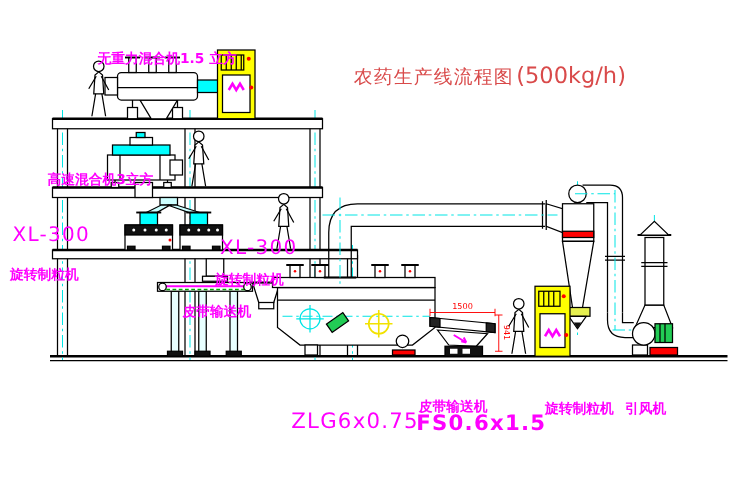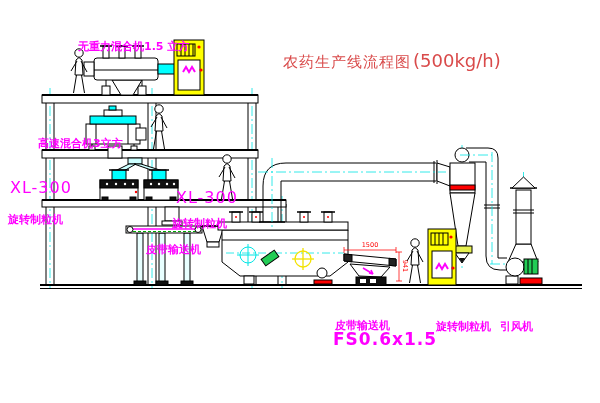--- a/index.html
+++ b/index.html
@@ -305,20 +305,21 @@
 <div class="lbl fs11" style="left:38px;top:110px;">高速混合机3立方</div>
 
 <div class="lbl model fs20" style="left:10px;top:152px;">XL-300</div>
 <div class="lbl fs11" style="left:8px;top:186px;">旋转制粒机</div>
 
 <div class="lbl model fs20" style="left:176px;top:162px;">XL-300</div>
 <div class="lbl fs11" style="left:172px;top:190px;">旋转制粒机</div>
 
 <div class="lbl fs11" style="left:146px;top:216px;">皮带输送机</div>
 
+<div class="lbl model fs17" style="left:233px;top:301px;">ZLG6x0.75</div>
 
 <div class="lbl fs11" style="left:335px;top:292px;">皮带输送机</div>
 <div class="lbl model fs17" style="left:333px;top:303px;font-weight:bold;">FS0.6x1.5</div>
 
 <div class="lbl fs11" style="left:436px;top:293px;">旋转制粒机</div>
 <div class="lbl fs11" style="left:500px;top:293px;">引风机</div>
 
 </div>
 
 </body></html>

